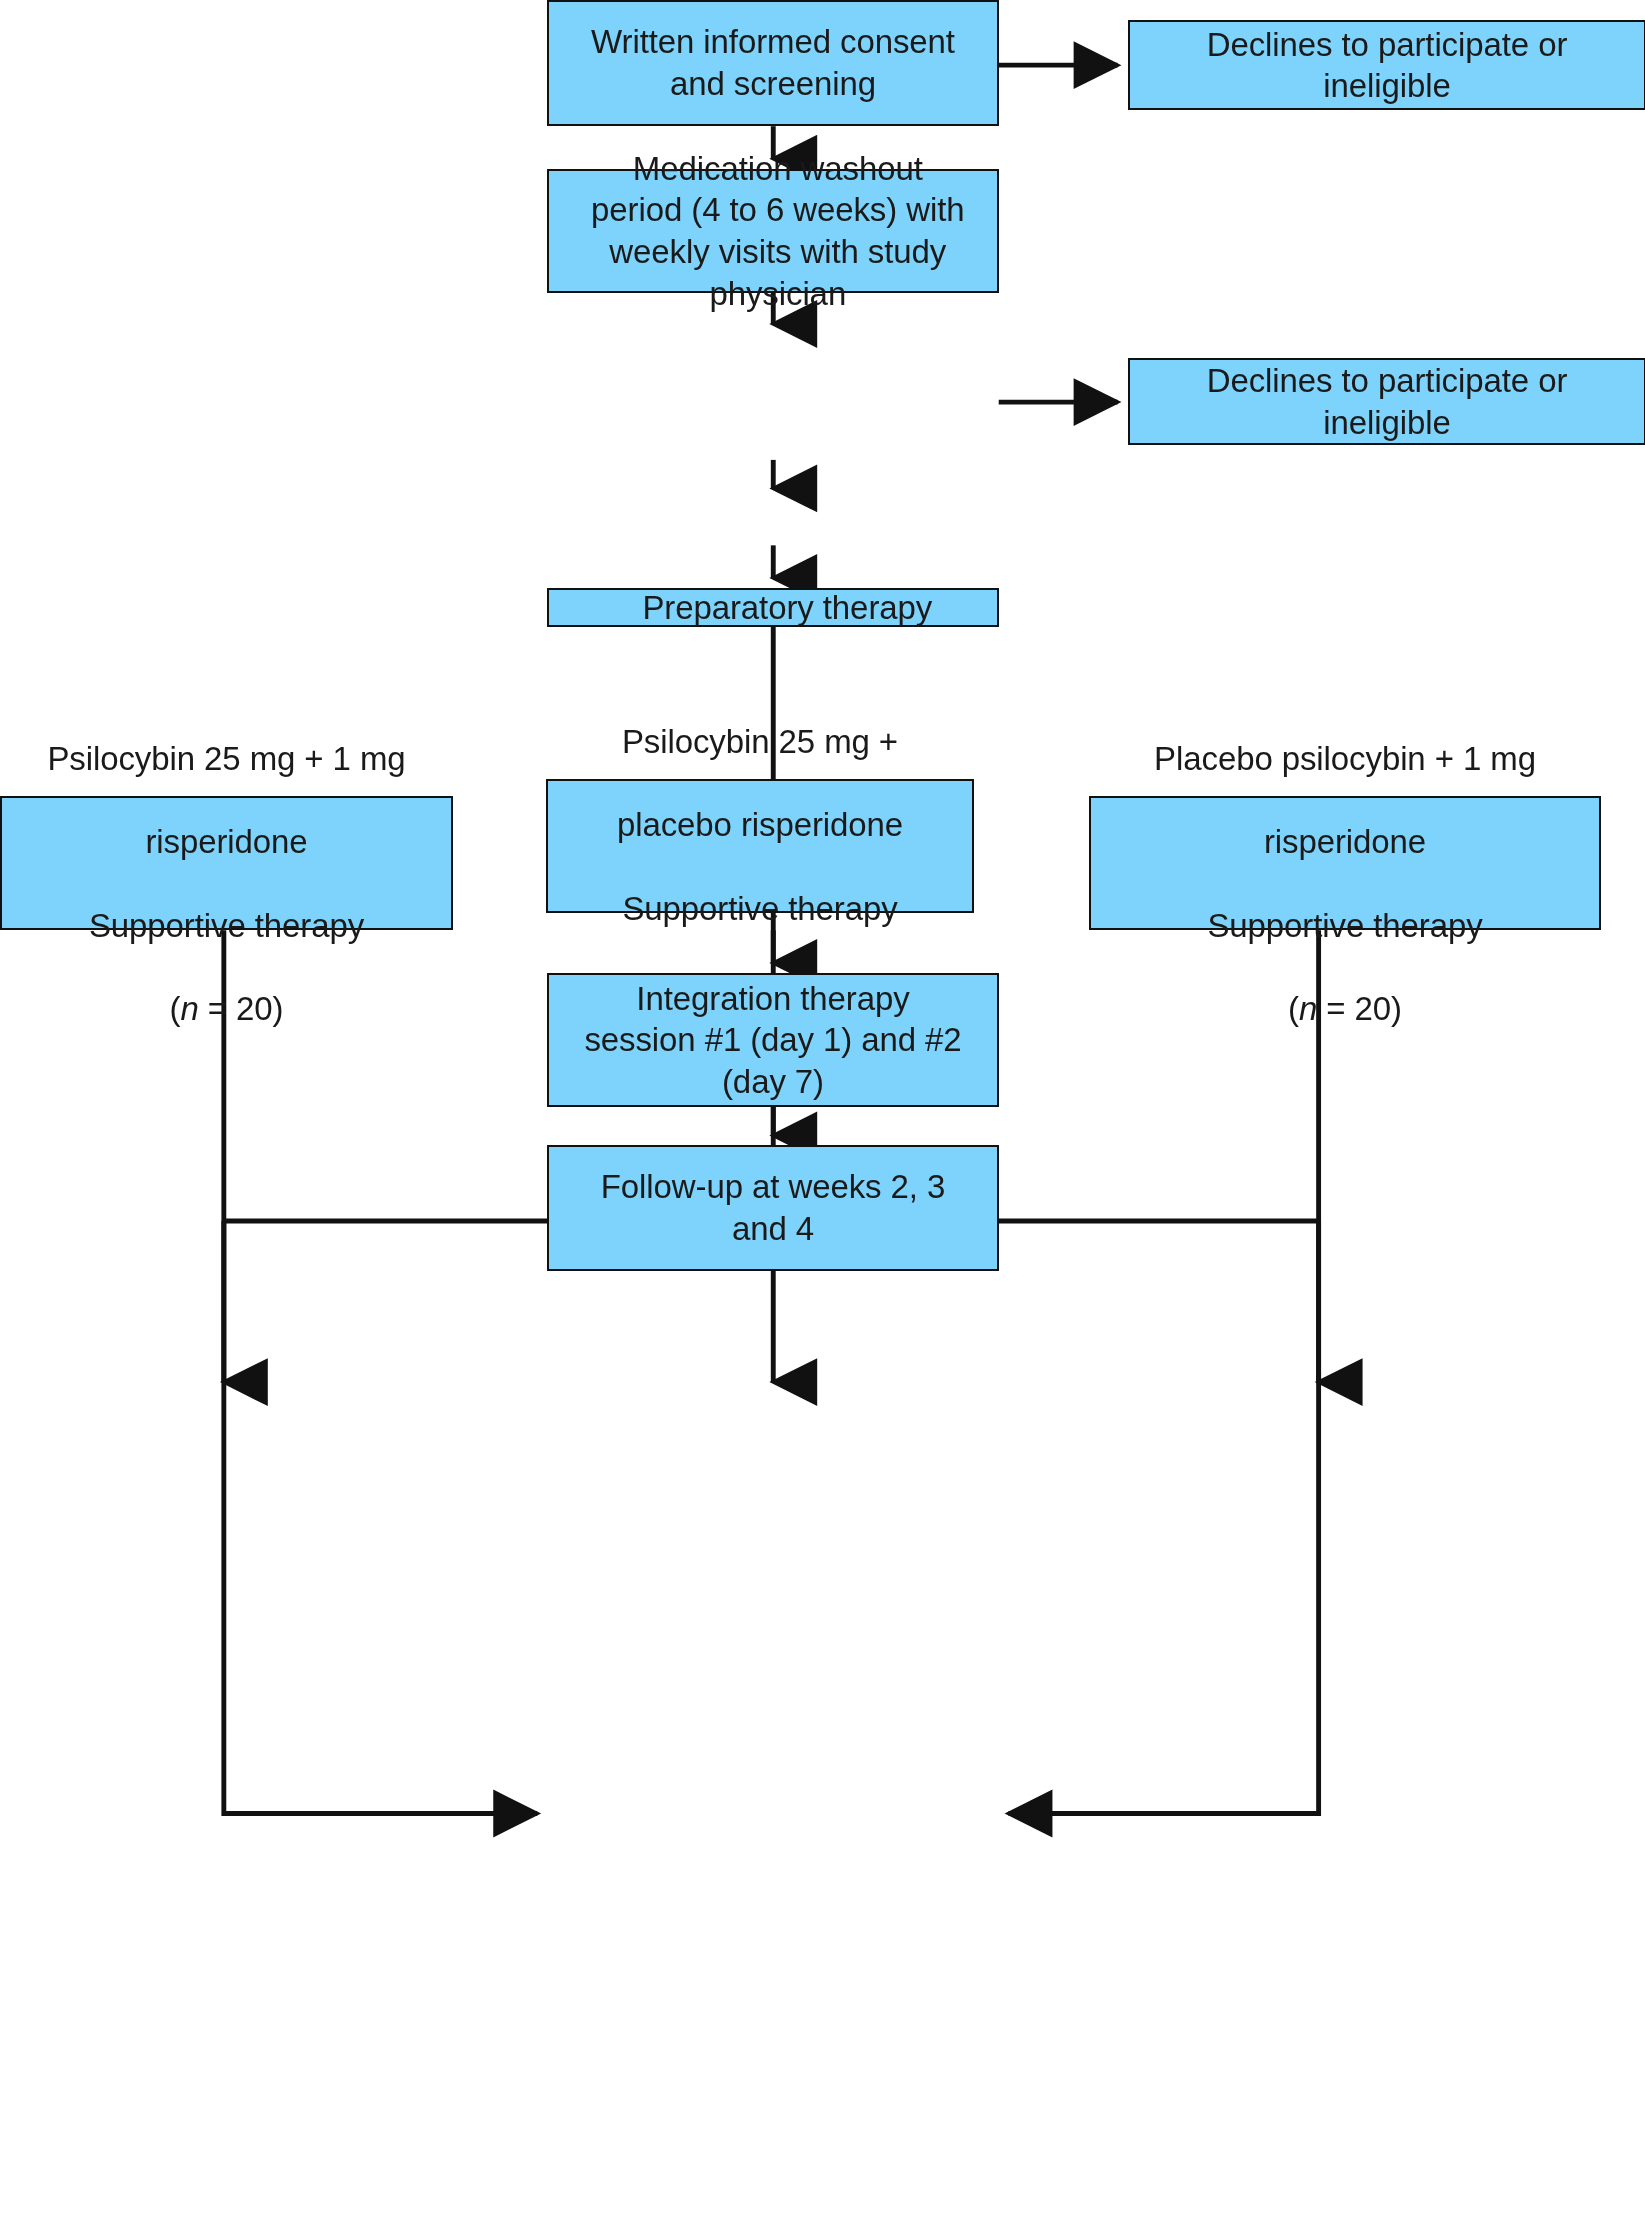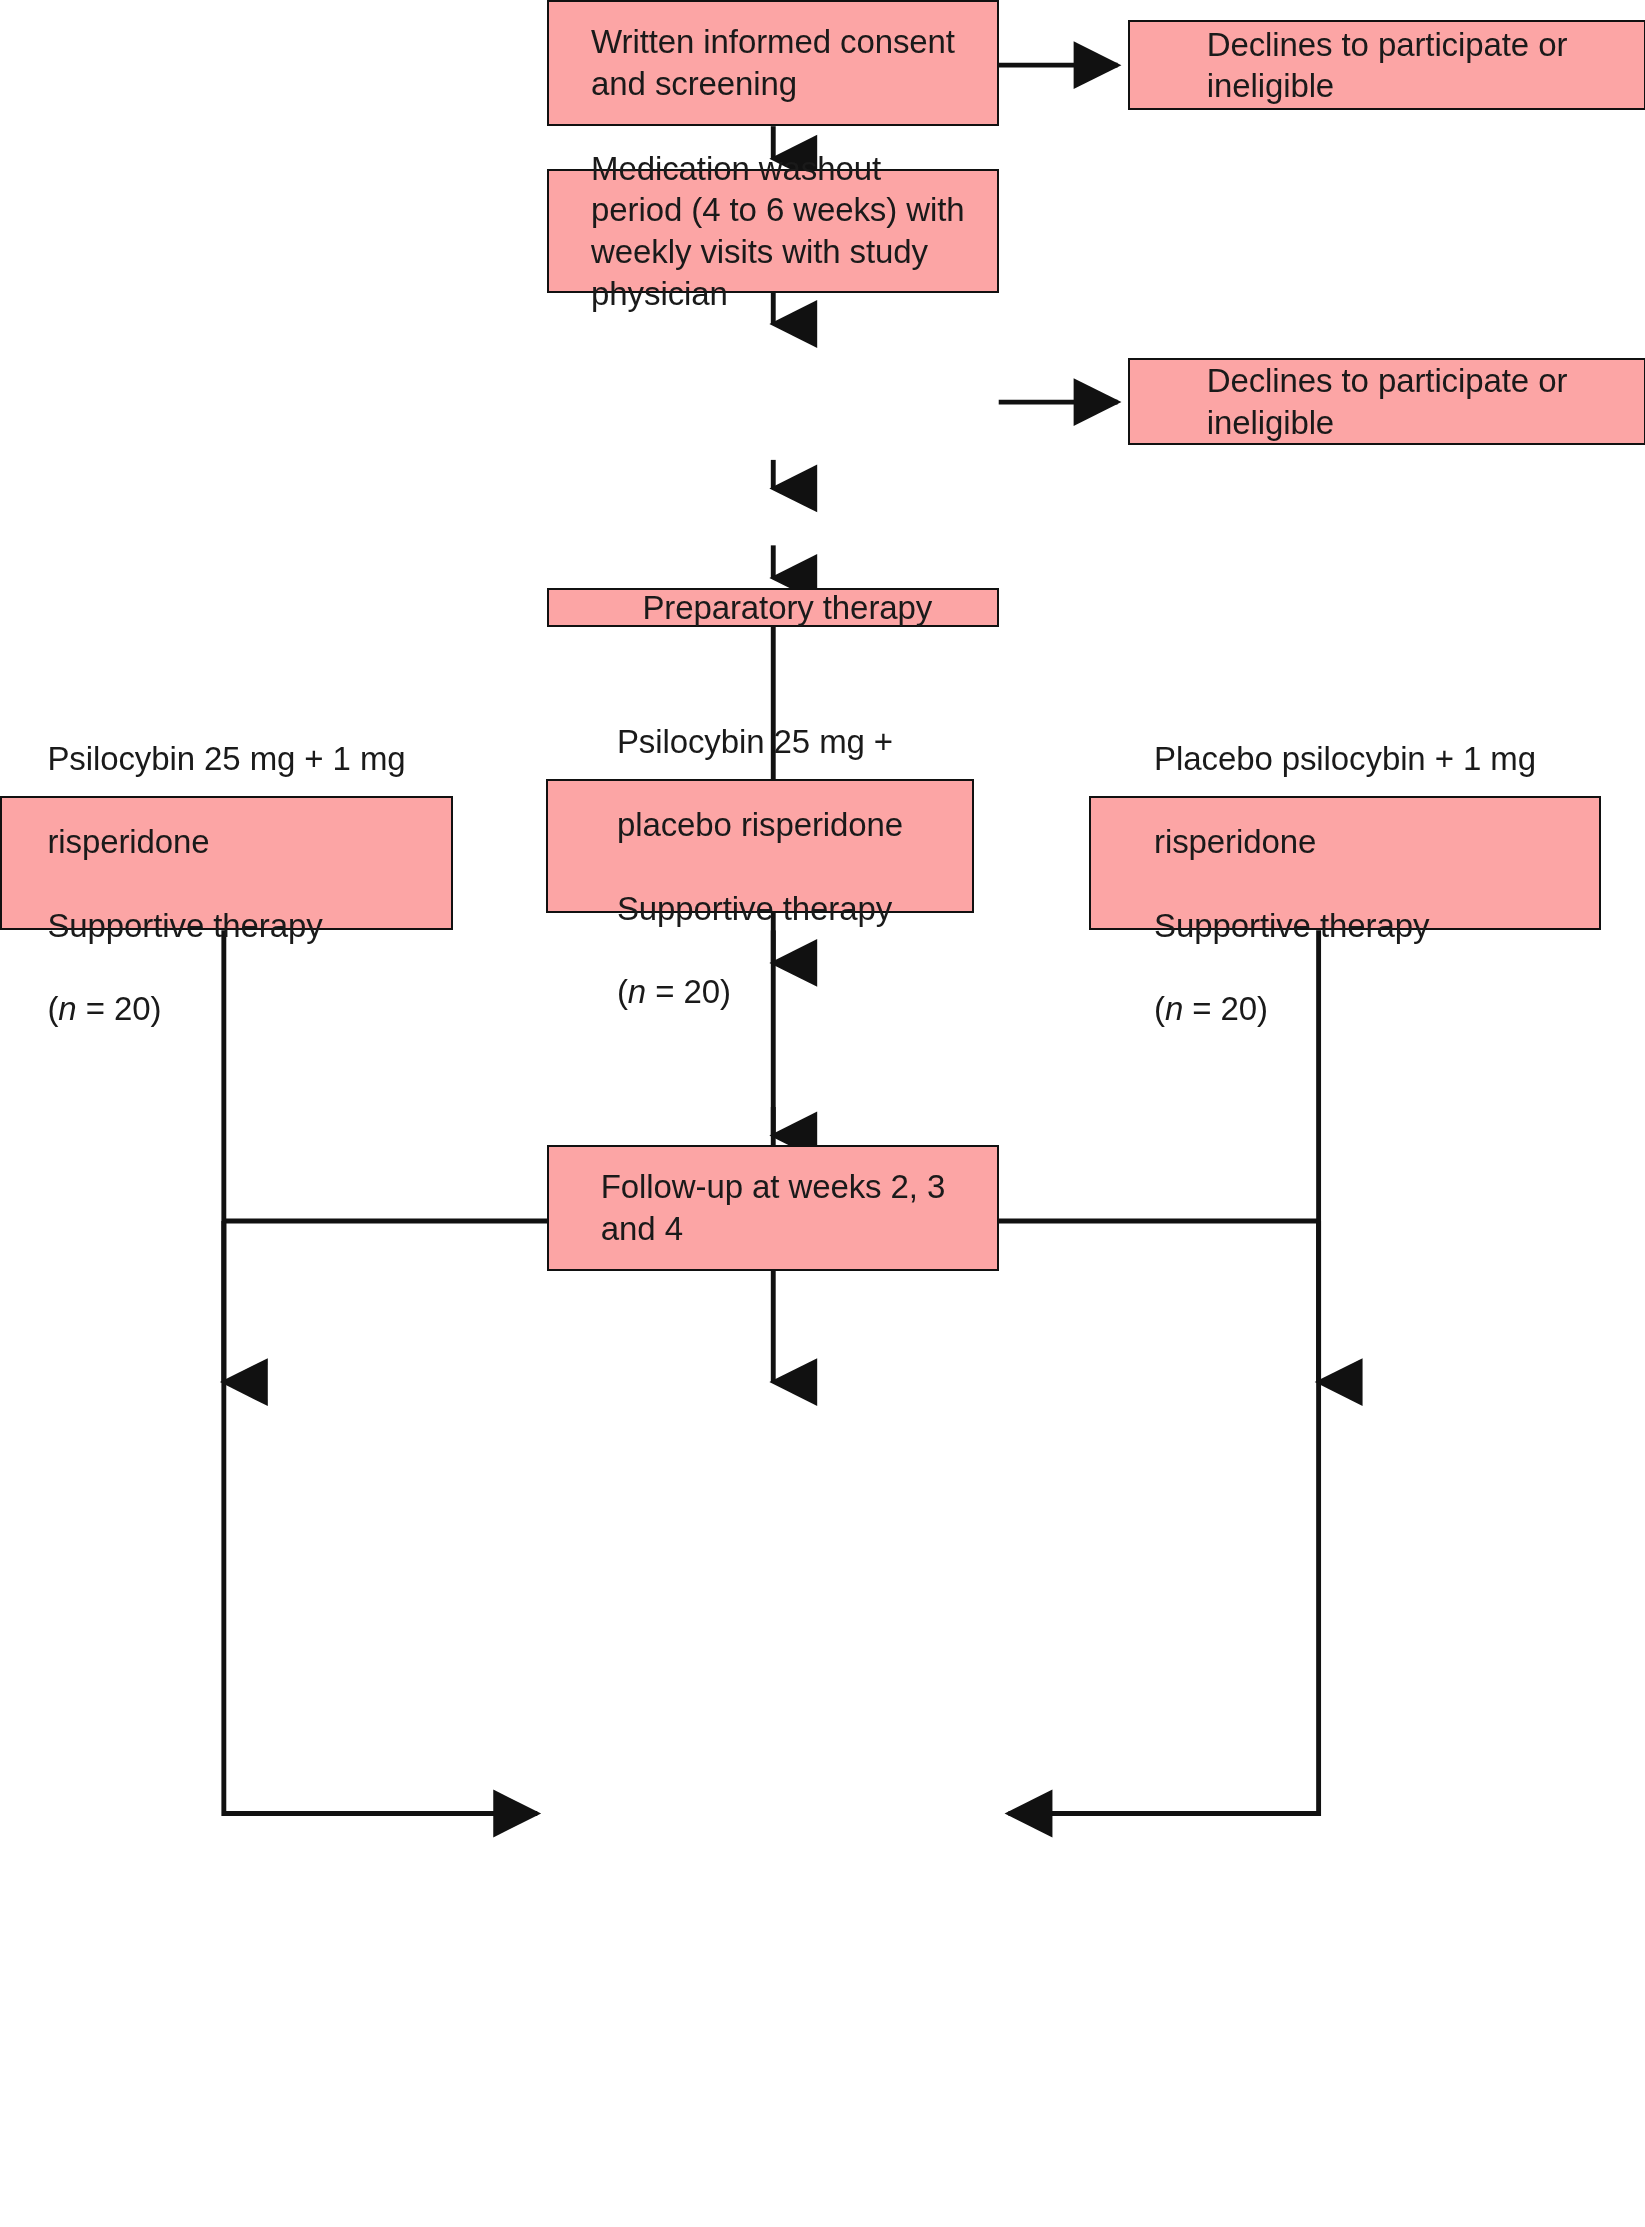--- a/index.html
+++ b/index.html
@@ -24,25 +24,25 @@
     left: 0;
     top: 0;
     width: 1645px;
     height: 2227px;
     pointer-events: none;
   }
   .node {
     position: absolute;
     box-sizing: border-box;
     border: 2.4px solid #111111;
-    background: #fca5a5;
+    background: #7dd3fc;
     display: flex;
     align-items: center;
     justify-content: center;
-    text-align: left;
+    text-align: center;
     padding: 3.3px 11.4px;
     z-index: 2;
   }
   .node-text {
     font-size: 33px;
     line-height: 1.26;
     letter-spacing: -0.1px;
     white-space: pre-line;
     font-weight: 400;
   }
@@ -152,20 +152,25 @@
 
   <div class="node" style="left:1089px; top:796px; width:512px; height:134px;">
     <div class="node-text">
       <span>Placebo psilocybin + 1 mg</span><br>
       <span>risperidone</span><br>
       <span>Supportive therapy</span><br>
       <span>(</span><span class="it">n</span><span> = 20)</span>
     </div>
   </div>
 
+  <div class="node" style="left:547px; top:973px; width:452px; height:134px;">
+    <div class="node-text">Integration therapy
+session #1 (day 1) and #2
+(day 7)</div>
+  </div>
 
   <div class="node" style="left:547px; top:1145px; width:452px; height:126px;">
     <div class="node-text">Follow-up at weeks 2, 3
 and 4</div>
   </div>
 
 </div>
 
 
 </body></html>

